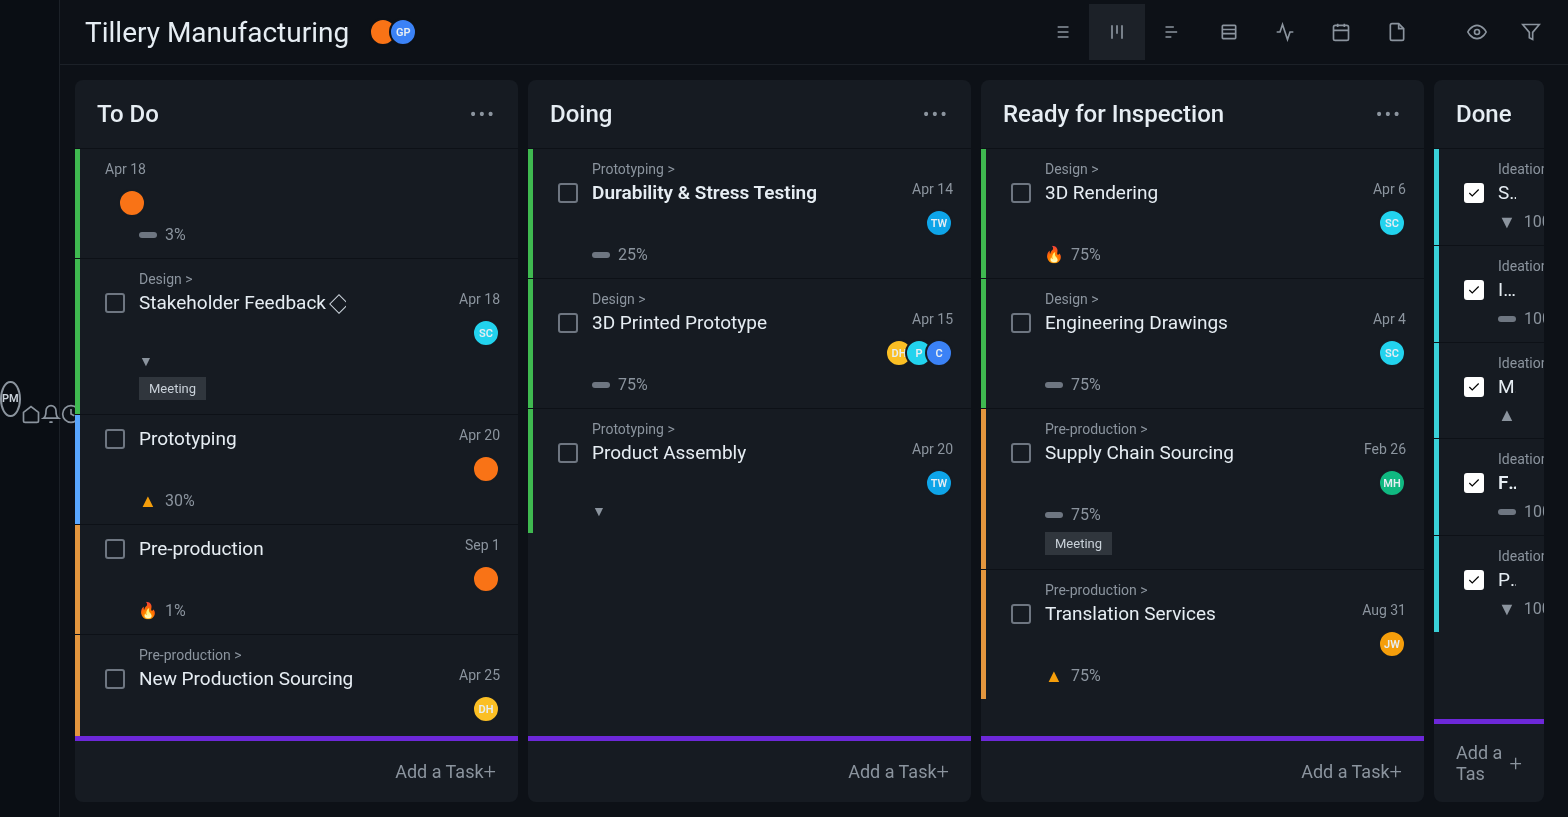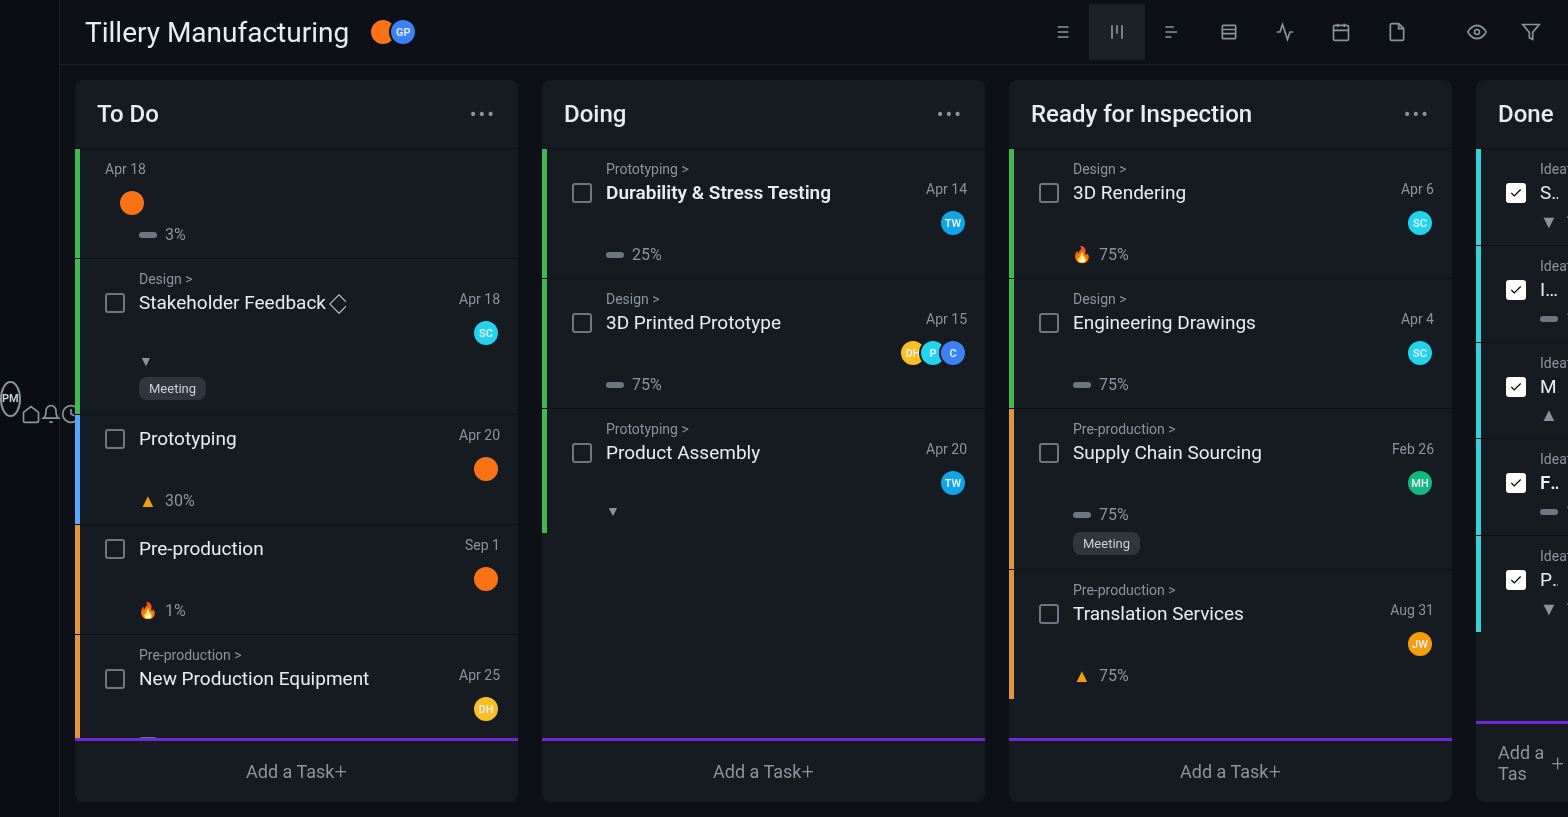--- a/index.html
+++ b/index.html
@@ -12,21 +12,21 @@
 .main{flex:1;display:flex;flex-direction:column;overflow:hidden}
 .header{height:65px;display:flex;align-items:center;padding:0 25px;border-bottom:1px solid #1c2128}
 .title{font-size:28px;font-weight:400;color:#e6edf3;margin-right:20px}
 .avatar-pair{display:flex;margin-right:auto}
 .avatar{width:28px;height:28px;border-radius:50%;display:flex;align-items:center;justify-content:center;font-size:11px;font-weight:600;border:2px solid #0d1117}
 .avatar:not(:first-child){margin-left:-8px}
 .view-tabs{display:flex;gap:0}
 .view-tab{width:56px;height:56px;display:flex;align-items:center;justify-content:center;color:#8b949e;cursor:pointer}
 .view-tab.active{background:#1c2128}
 .header-right{display:flex;gap:30px;margin-left:40px}
-.board{flex:1;display:flex;gap:24px;padding:15px 0 15px 15px;overflow-x:auto}
+.board{flex:1;display:flex;gap:10px;padding:15px 0 15px 15px;overflow-x:auto}
 .column{width:443px;flex-shrink:0;display:flex;flex-direction:column;background:#161b22;border-radius:8px}
 .column.narrow{width:110px}
 .col-header{display:flex;align-items:center;justify-content:space-between;padding:20px 22px}
 .col-title{font-size:24px;font-weight:500}
 .col-menu{font-size:20px;color:#8b949e;letter-spacing:2px;cursor:pointer}
 .cards{flex:1;overflow-y:auto}
 .card{position:relative;padding:12px 18px 14px 30px;border-top:1px solid #0d1117;cursor:pointer}
 .card-edge{position:absolute;left:0;top:0;bottom:0;width:5px}
 .edge-green{background:#3fb950}
 .edge-blue{background:#58a6ff}
@@ -38,26 +38,26 @@
 .checkbox{width:20px;height:20px;border:2px solid #6e7681;border-radius:3px;flex-shrink:0;margin-top:2px}
 .checkbox.checked{background:#fff;border-color:#fff;display:flex;align-items:center;justify-content:center}
 .card-name{font-size:19px;color:#e6edf3;white-space:nowrap;overflow:hidden;text-overflow:ellipsis}
 .card-name.bold{font-weight:600}
 .card-right{display:flex;flex-direction:column;align-items:flex-end;gap:6px}
 .card-date{font-size:14px;color:#8b949e;white-space:nowrap}
 .card-bottom{display:flex;align-items:center;gap:8px;margin-top:8px;margin-left:34px}
 .priority-icon{width:18px;height:18px;display:flex;align-items:center;justify-content:center}
 .progress-dash{width:28px;height:6px;background:#6e7681;border-radius:3px}
 .pct{font-size:16px;color:#8b949e}
-.tag{display:inline-block;background:#30363d;color:#c9d1d9;font-size:13px;padding:4px 10px;border-radius:8px;margin-top:8px;margin-left:34px}
+.tag{display:inline-block;background:#30363d;color:#c9d1d9;font-size:13px;padding:4px 10px;border-radius:0;margin-top:8px;margin-left:34px}
 .assignees{display:flex;margin-top:6px}
 .assignee{width:28px;height:28px;border-radius:50%;display:flex;align-items:center;justify-content:center;font-size:11px;font-weight:600;border:2px solid #161b22}
 .assignee:not(:first-child){margin-left:-8px}
 .caret-down{margin-left:34px;margin-top:6px;color:#8b949e;font-size:14px}
-.add-task{display:flex;align-items:center;justify-content:center;padding:18px 22px;border-top:3px solid #6d28d9;color:#8b949e;font-size:18px;cursor:pointer}
+.add-task{display:flex;align-items:center;justify-content:flex-end;padding:18px 22px;border-top:5px solid #6d28d9;color:#8b949e;font-size:18px;cursor:pointer}
 .plus{font-size:22px;font-weight:300}
 svg{width:20px;height:20px;stroke:currentColor;fill:none;stroke-width:2}
 .diamond{display:inline-block;width:14px;height:14px;border:1.5px solid #c9d1d9;transform:rotate(45deg);margin-left:6px;vertical-align:middle}
 </style>
 </head>
 <body>
 
 <div class="sidebar">
   <div class="logo">PM</div>
   <div class="nav-icon">
@@ -245,21 +245,21 @@
               </div>
               <div class="pct">1%</div>
             </div>
           </div>
           <div class="card">
             <div class="card-edge edge-orange"></div>
             <div class="card-breadcrumb" style="margin-left:34px">Pre-production &gt;</div>
             <div class="card-row">
               <div class="card-left">
                 <div class="checkbox"></div>
-                <div class="card-name">New Production Equipment</div>
+                <div class="card-name">New Production Sourcing</div>
               </div>
               <div class="card-right">
                 <div class="card-date">Apr 25</div>
                 <div class="assignees">
                   <div class="assignee" style="background:#fbbf24">DH</div>
                 </div>
               </div>
             </div>
             <div class="card-bottom">
               <div class="priority-icon">

